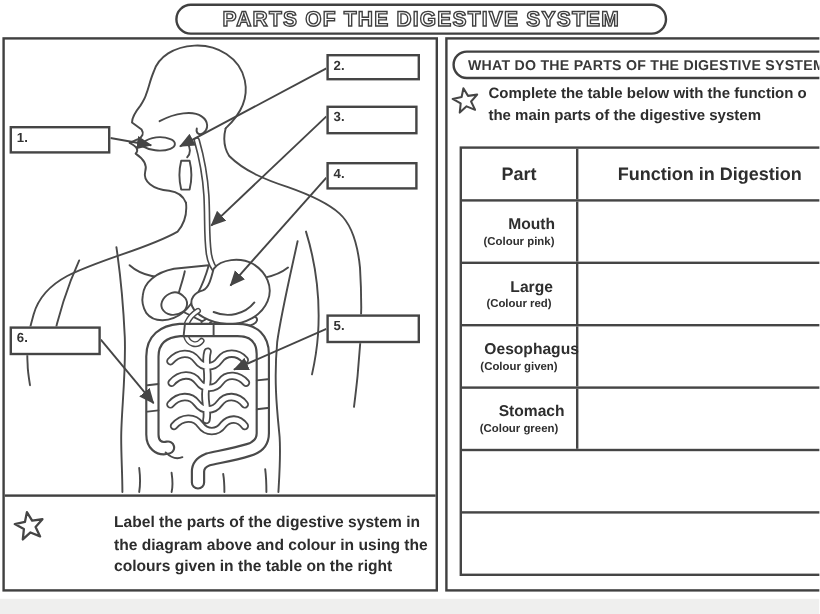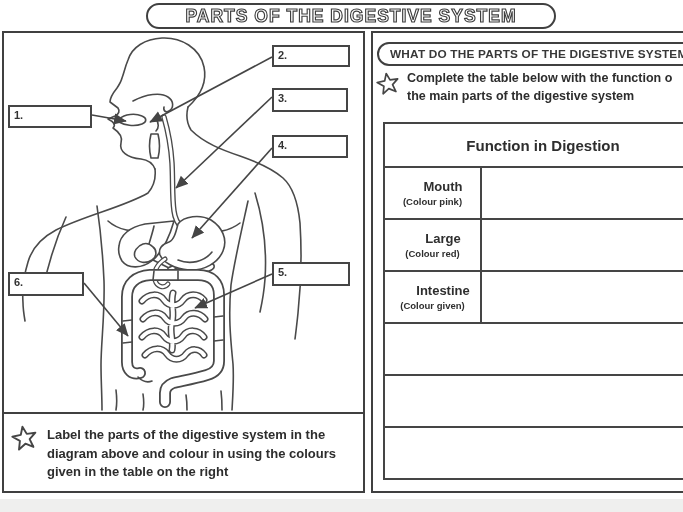--- a/index.html
+++ b/index.html
@@ -9,21 +9,21 @@
   .title-banner{position:absolute;left:146px;top:3px;width:410px;height:26px;background:#fff;
         border:2px solid #404040;border-radius:15px;z-index:6;display:flex;align-items:center;justify-content:center;box-sizing:border-box;}
   .title-text{font:700 17.5px "Liberation Sans",sans-serif;fill:#ffffff;stroke:#3f3f3f;stroke-width:1.15px;letter-spacing:1px;}
   
   .left-panel{position:absolute;left:2px;top:31px;width:363px;height:462px;border:2px solid #404040;background:#fff;box-sizing:border-box;}
   .diagram-area{position:absolute;left:0;top:0;width:359px;height:379px;}
   .body-svg{position:absolute;left:0;top:0;width:359px;height:379px;}
   .label-box{position:absolute;background:#fff;border:2px solid #454545;box-sizing:border-box;
         font:700 11px/13px "Liberation Sans",sans-serif;color:#333;padding:2px 0 0 4px;}
   .labeling-area{position:absolute;left:0;top:379px;width:359px;height:79px;border-top:2px solid #404040;
-        box-sizing:border-box;display:flex;align-items:flex-start;padding:11px 4px 0 7px;}
+        box-sizing:border-box;display:flex;align-items:flex-start;padding:11px 4px 0 7px;gap:48px;}
   .labeling-area p{margin:1px 0 0 9px;width:316px;font:700 13px/18.5px "Liberation Sans",sans-serif;color:#2d2d2d;}
   
   .right-panel{position:absolute;left:371px;top:31px;width:334px;height:462px;border:2px solid #404040;background:#fff;box-sizing:border-box;}
   .q-banner{position:absolute;left:4px;top:9px;width:330px;height:24px;border:2px solid #404040;border-radius:13px;
         box-sizing:border-box;display:flex;align-items:center;padding-left:11px;
         font:700 11.8px "Liberation Sans",sans-serif;letter-spacing:0.2px;color:#383838;white-space:nowrap;overflow:hidden;}
   .q-instruction{position:absolute;left:3px;top:36px;display:flex;align-items:flex-start;}
   .q-instruction p{margin:0 0 16px 7px;font:700 12.5px/18px "Liberation Sans",sans-serif;color:#2d2d2d;white-space:nowrap;}
   
   .func-table{position:absolute;left:10px;top:89px;width:320px;height:358px;border:2px solid #454545;
@@ -165,44 +165,49 @@
 
     <div class="q-instruction">
       <svg class="star" width="24" height="24" viewBox="0 0 24 24" style="transform:rotate(-10deg);margin-top:3px">
         <polygon points="12,1.4 14.7,8.3 22.4,8.6 16.4,13.4 18.5,20.8 12,16.7 5.5,20.8 7.6,13.4 1.6,8.6 9.3,8.3"></polygon>
       </svg>
       <p><span>Complete the table below with the function o</span><br><span>the main parts of the digestive system</span></p>
     </div>
 
     <div class="func-table">
       <div class="t-head">
+        <div class="h-part">Part</div>
         <div class="h-func">Function in Digestion</div>
       </div>
       <div class="t-row">
         <div class="c-part">
           <div class="part-name">Mouth</div>
           <div class="colour-note">(Colour pink)</div>
         </div>
         <div class="c-func"></div>
       </div>
       <div class="t-row">
         <div class="c-part">
           <div class="part-name">Large</div>
           <div class="colour-note">(Colour red)</div>
         </div>
         <div class="c-func"></div>
       </div>
       <div class="t-row">
         <div class="c-part">
-          <div class="part-name">Intestine</div>
+          <div class="part-name">Oesophagus</div>
           <div class="colour-note">(Colour given)</div>
         </div>
         <div class="c-func"></div>
       </div>
       <div class="t-row">
+        <div class="c-part">
+          <div class="part-name">Stomach</div>
+          <div class="colour-note">(Colour green)</div>
+        </div>
         <div class="c-func"></div>
       </div>
       <div class="t-row">
         <div class="c-func"></div>
       </div>
       <div class="t-row">
         <div class="c-func"></div>
       </div>
     </div>
   </div>

